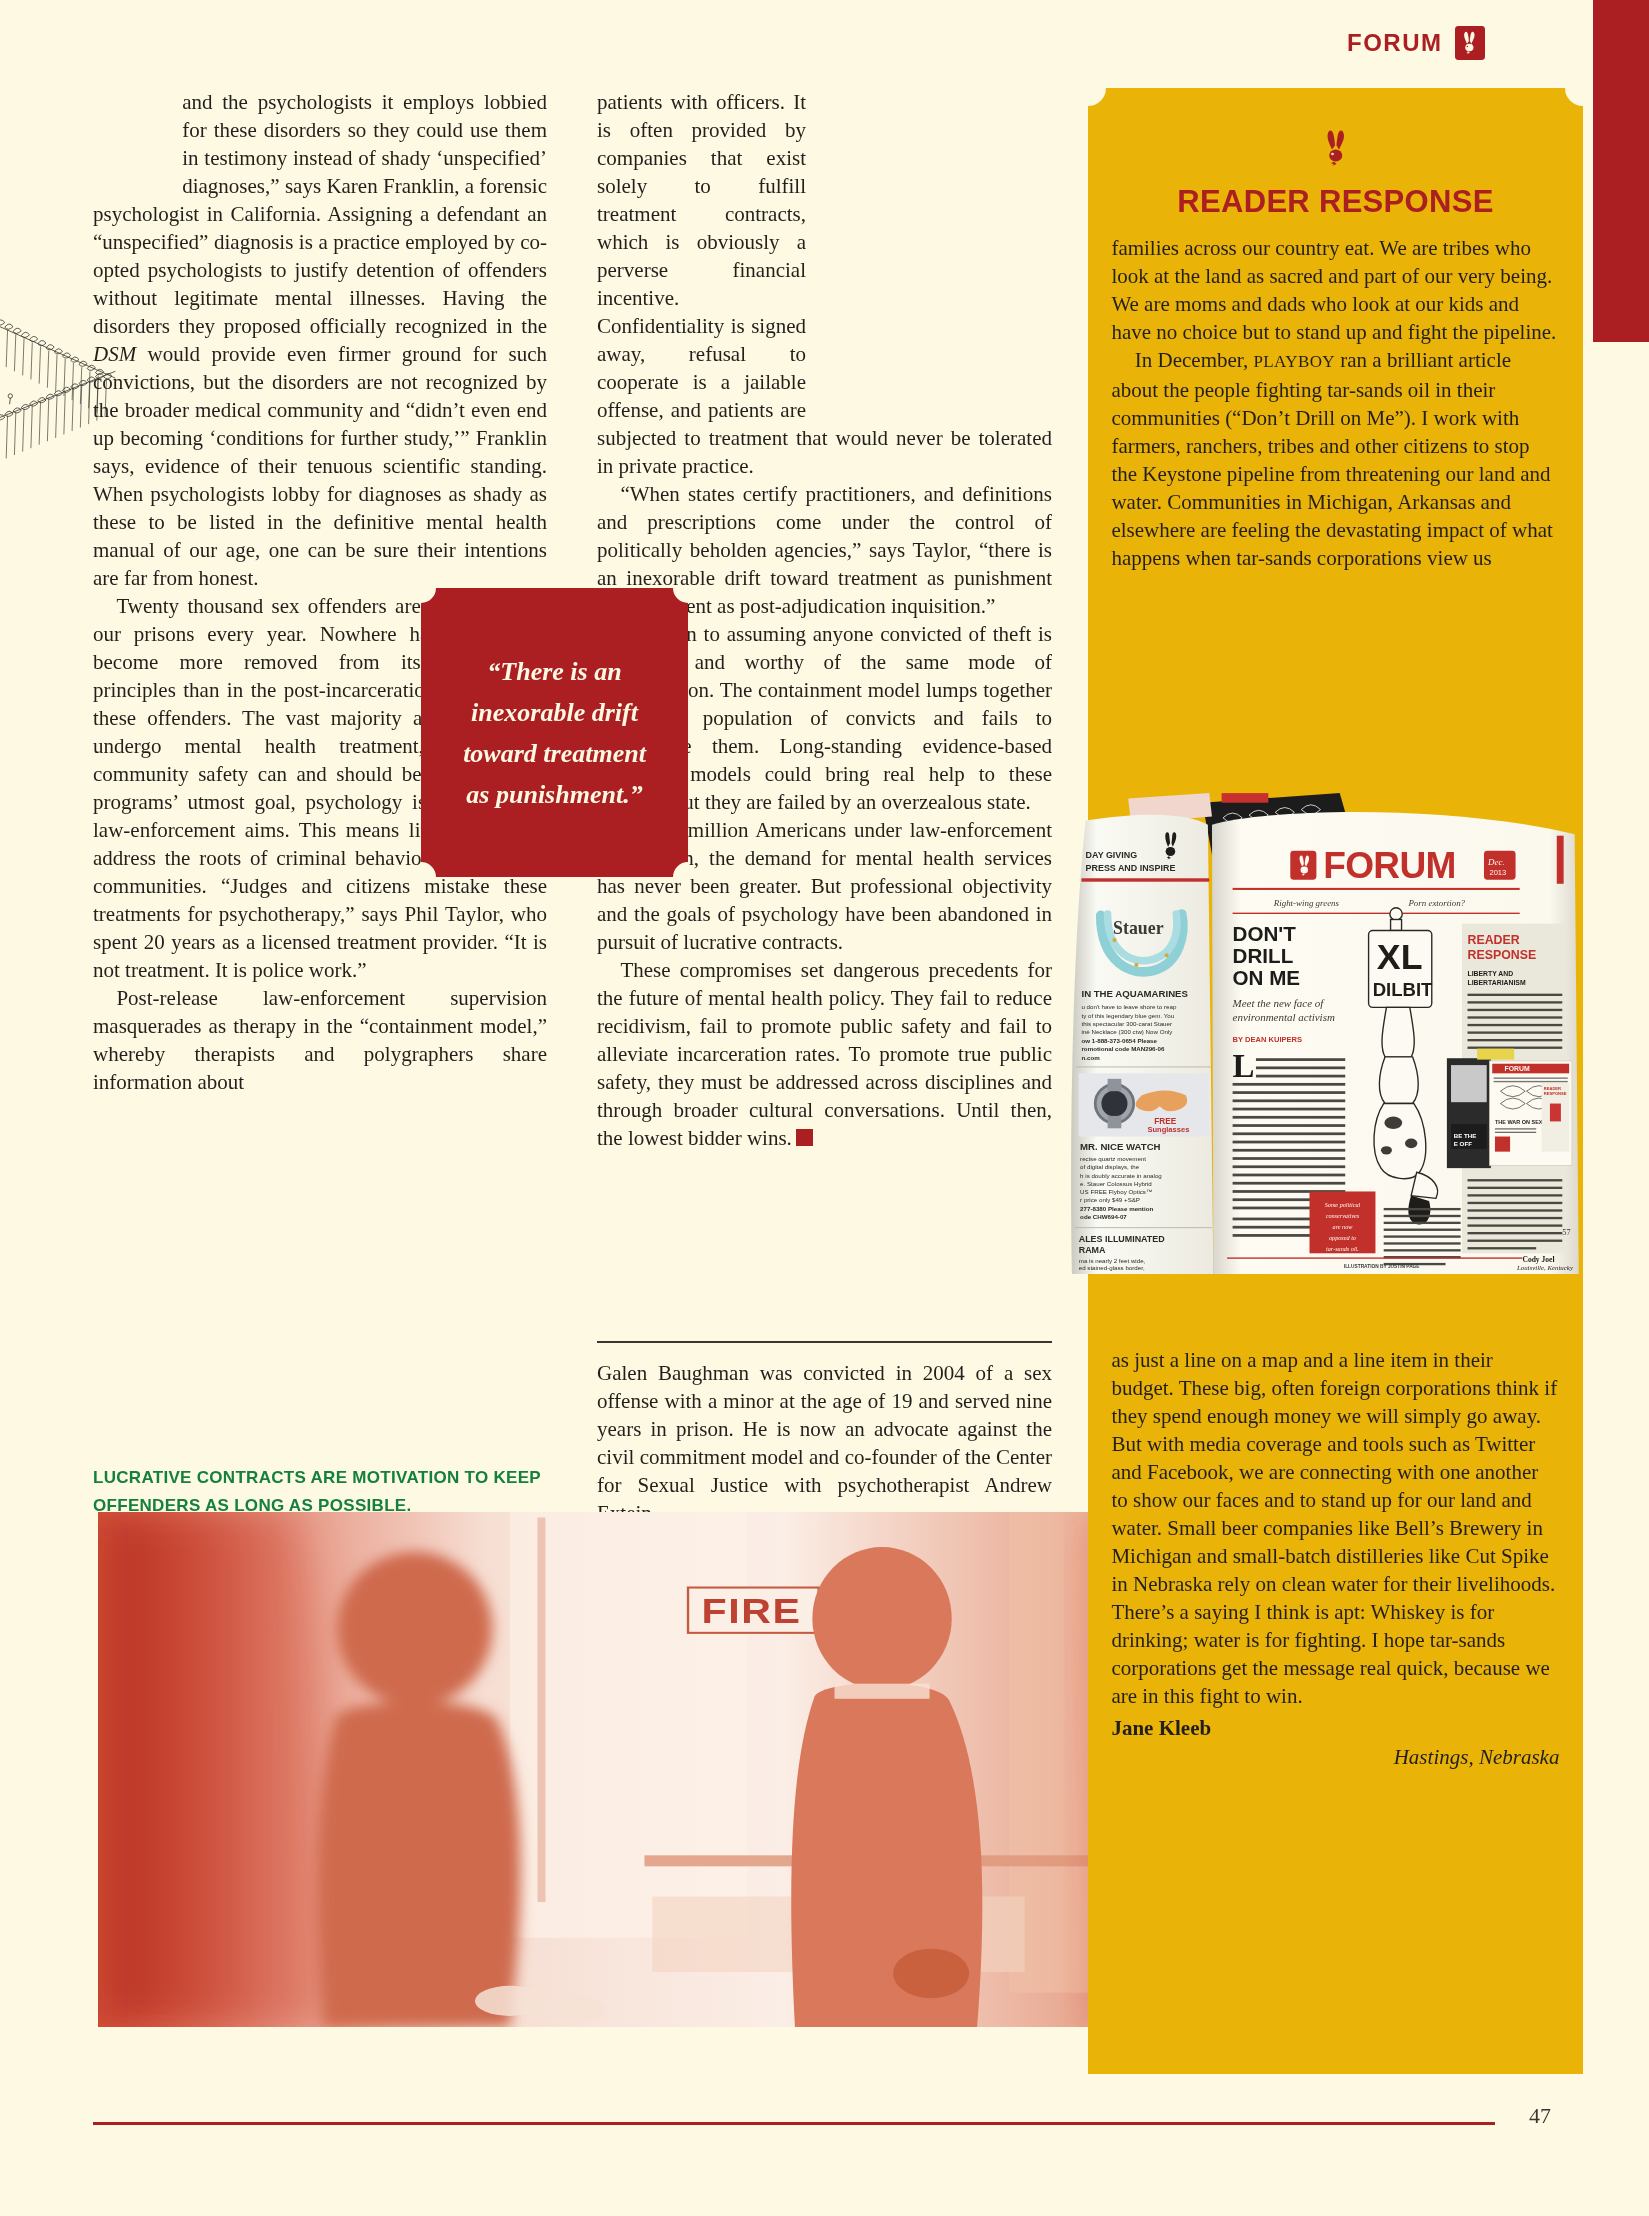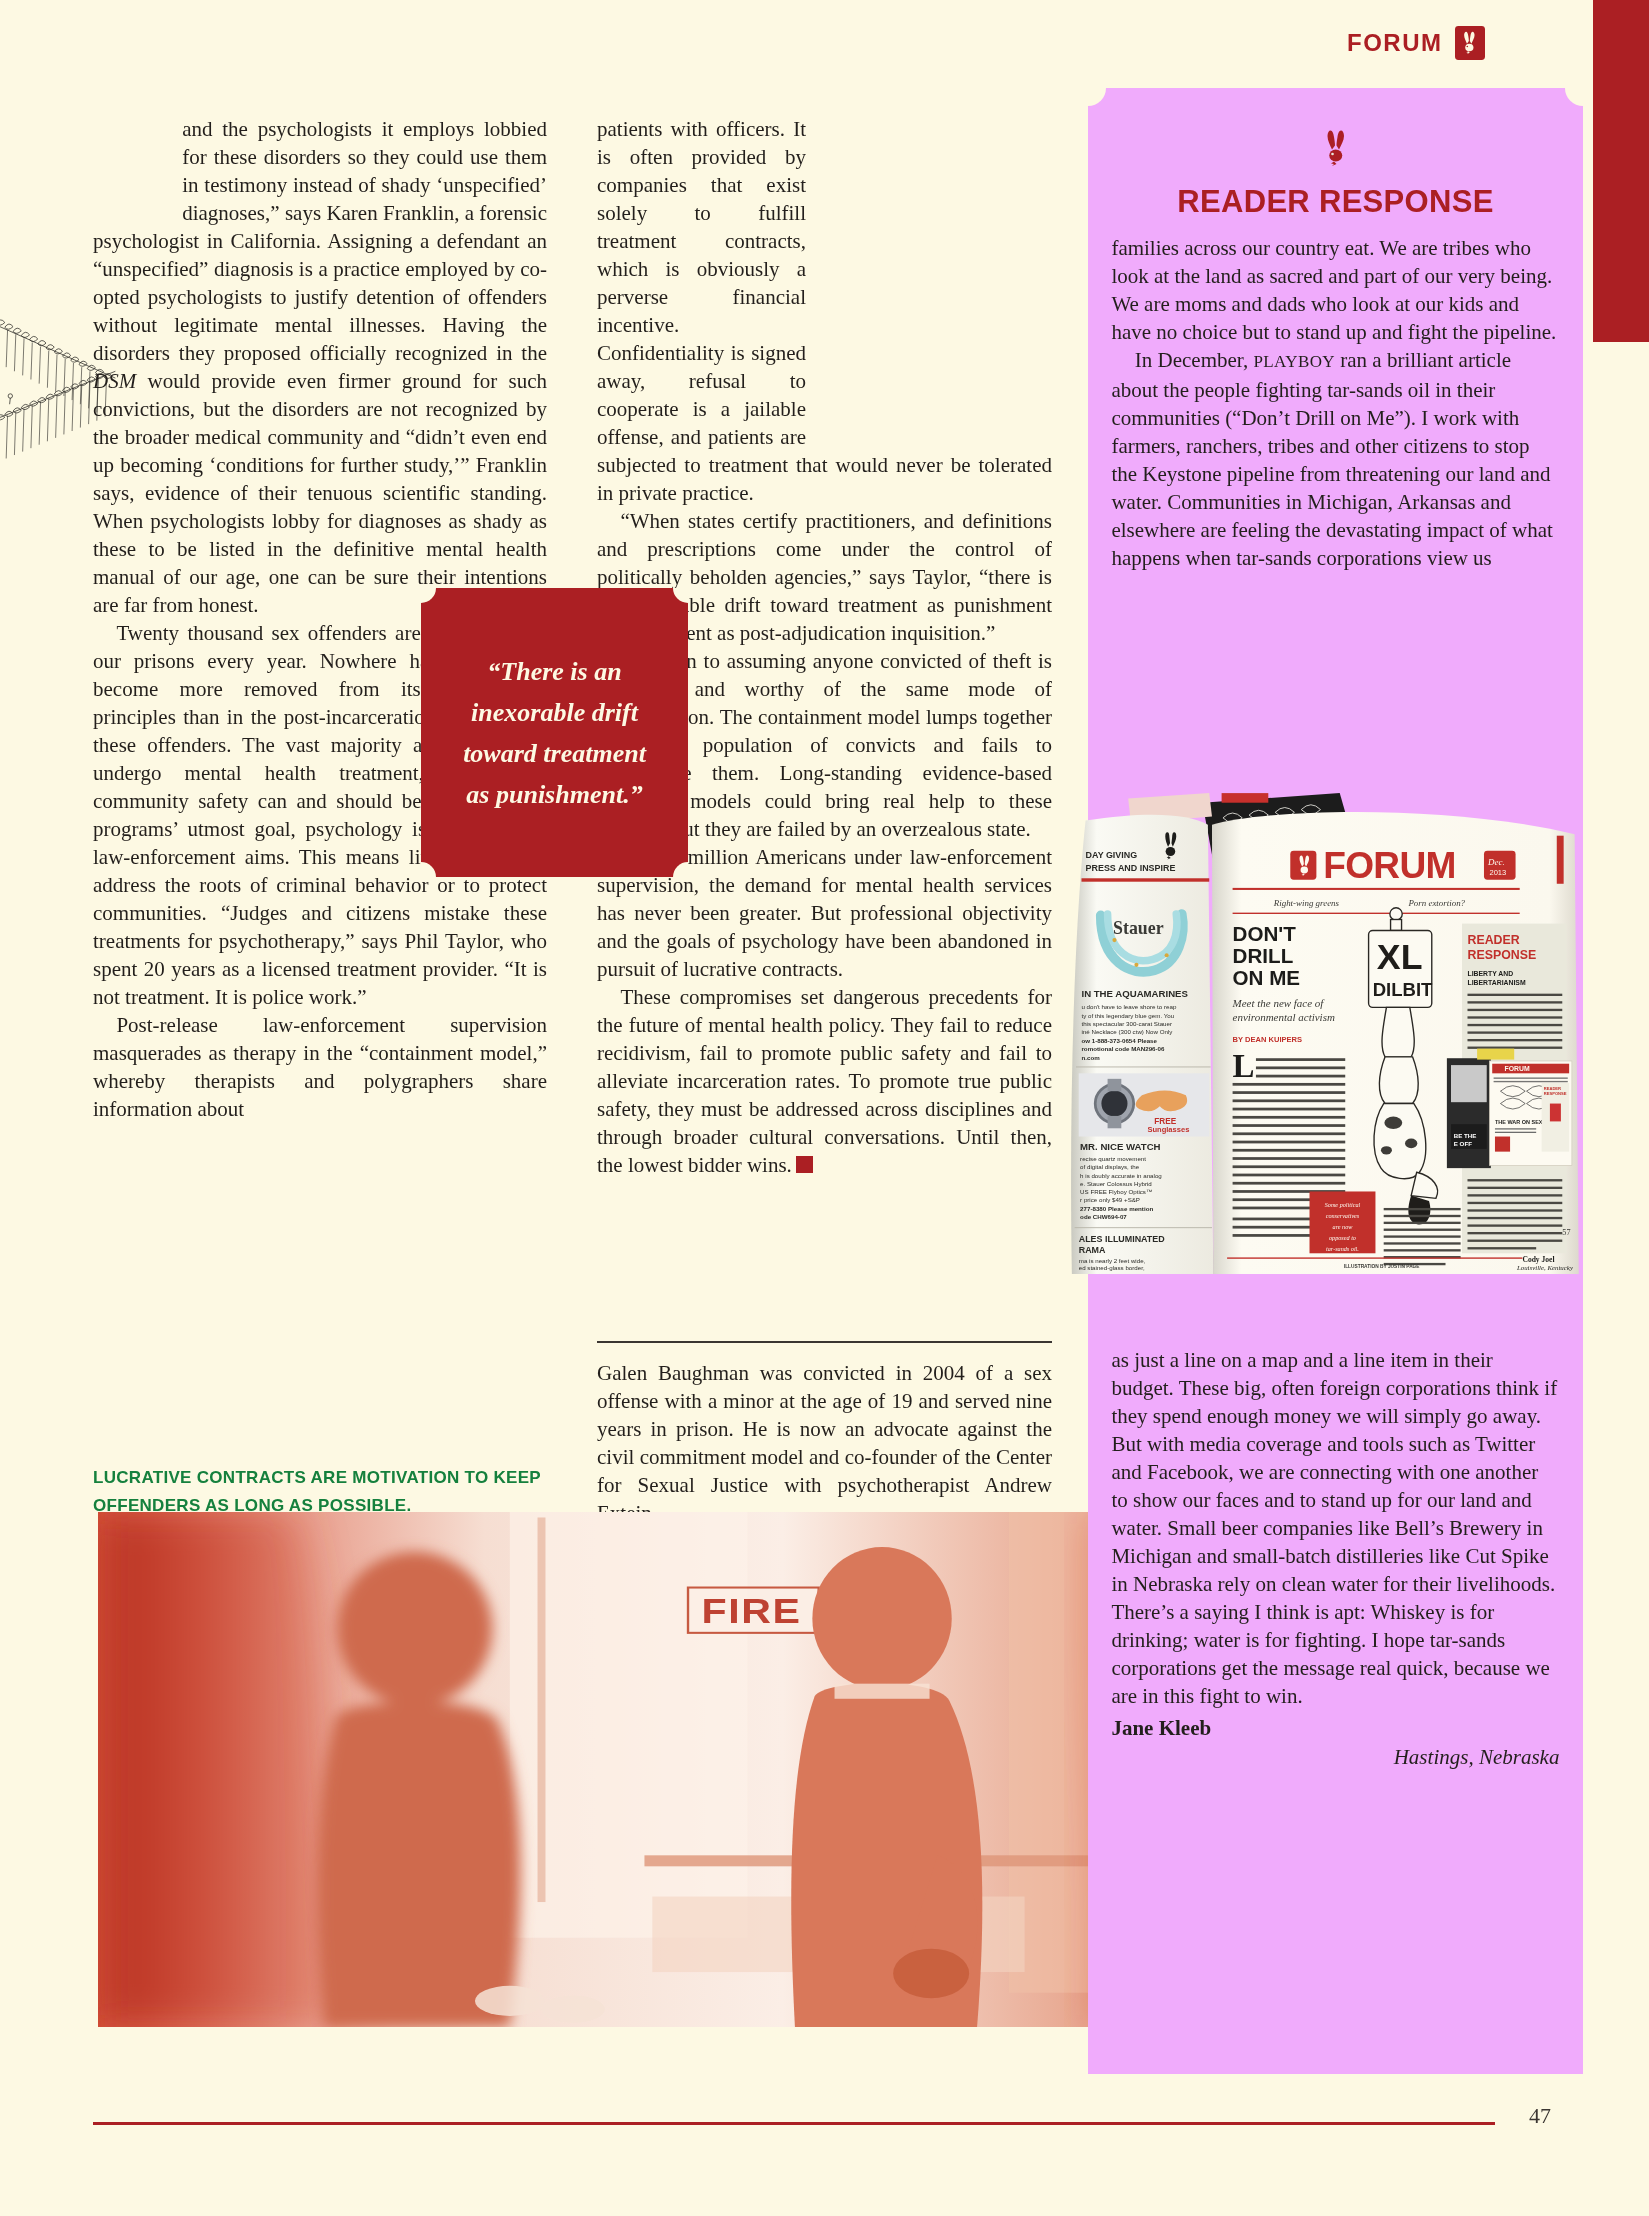--- a/index.html
+++ b/index.html
@@ -30,21 +30,20 @@
     width:30px;height:34px;background:#ab1f23;border-radius:3.4px;
     display:flex;align-items:center;justify-content:center;
   }
   .bunny-badge svg{width:19px;height:23.4px;}
   
   .col{
     position:absolute; top:88px;
     font-size:21px; line-height:28px;
     text-align:justify; text-justify:inter-word;
     hyphens:manual;
-    margin-top:27px;
   }
   #col1{left:93px; width:454px;}
   #col2{left:597px; width:455px;}
   .col p{margin:0;}
   .col p+p{text-indent:23.4px;}
   .ital{font-style:italic;}
   
   .shape-quote{
     float:right; width:227px; height:309px;
     shape-outside:inset(0); margin:0 0 0 19px;
@@ -102,21 +101,21 @@
   }
   
   .photo{
     position:absolute;left:98px;top:1512px;width:1104px;height:515px;
     overflow:hidden;background:#737373;
   }
   .photo svg{width:100%;height:100%;display:block;}
   
   .sidebar{
     position:absolute;left:1088px;top:88px;width:495px;height:1986px;
-    background:#f0abfc;
+    background:#eab308;
     text-decoration:underline;
   }
   .sb-notch-l,.sb-notch-r{
     position:absolute;top:0;width:18px;height:18px;background:#fdf9e3;
   }
   .sb-notch-l{left:0;border-bottom-right-radius:18px;}
   .sb-notch-r{right:0;border-bottom-left-radius:18px;}
   .sb-bunny{
     position:absolute;left:50%;transform:translateX(-50%);top:40px;
     width:30px;height:40px;

